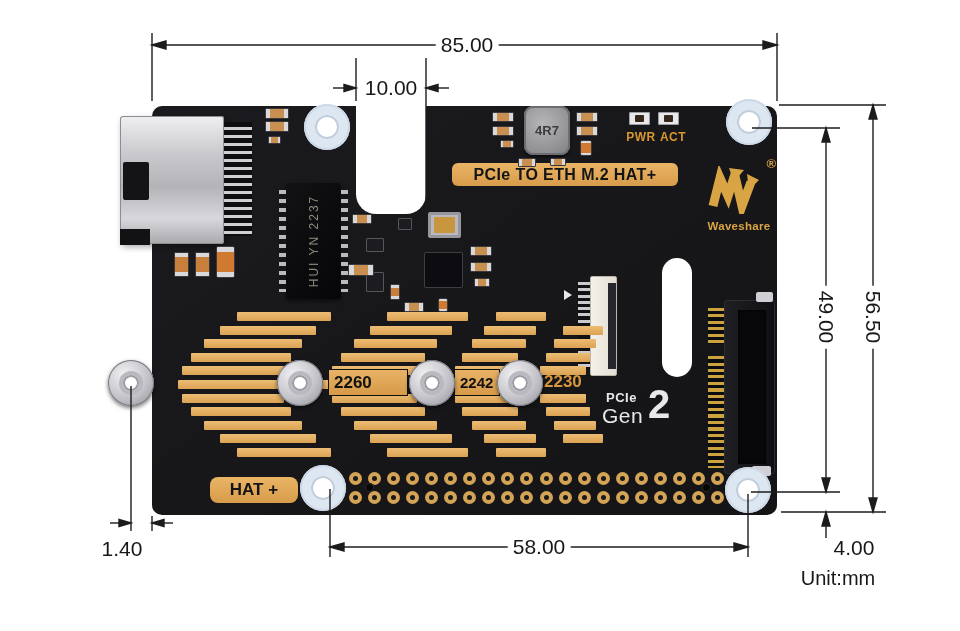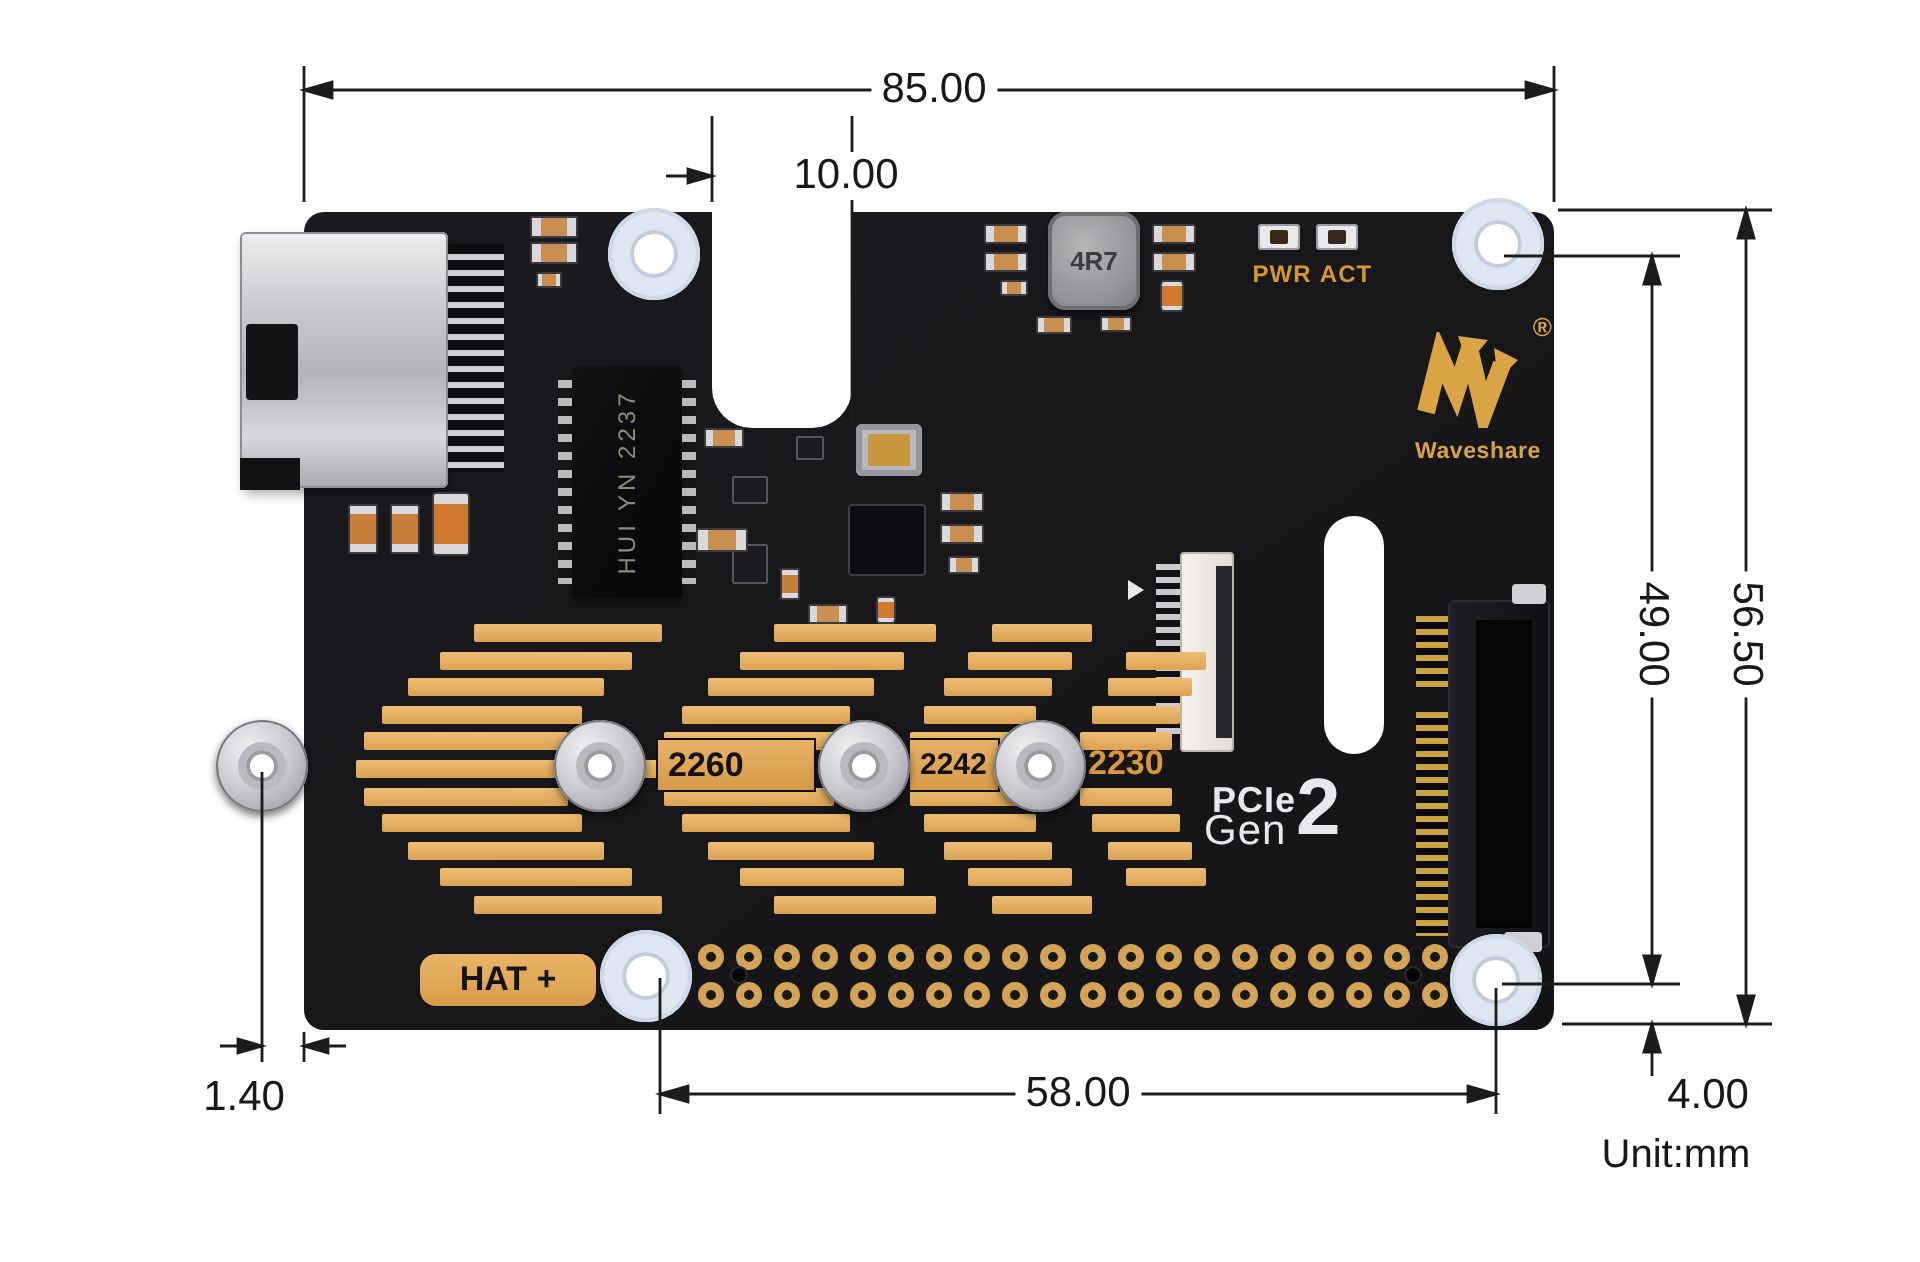--- a/index.html
+++ b/index.html
@@ -46,21 +46,21 @@
          font-weight:bold;display:flex;align-items:center;justify-content:center;}
   .title{left:300px;top:57px;width:226px;height:23px;font-size:16px;letter-spacing:.4px;}
   .hat{left:58px;top:371px;width:88px;height:26px;font-size:17px;border-radius:8px;}
   
   .wslogo{left:548px;top:52px;width:78px;height:74px;}
   .wslogo .reg{right:2px;top:-2px;color:#d9a443;font-size:13px;font-weight:bold;}
   .wslogo .name{left:0;bottom:0;width:100%;text-align:center;color:#d9a443;
                 font-size:11.5px;font-weight:bold;letter-spacing:.3px;}
   
   .pcie{left:444px;top:282px;width:96px;height:54px;color:#e8e8ec;}
-  .pcie .s1{left:10px;top:2px;font-size:18px;font-weight:bold;letter-spacing:.5px;}
+  .pcie .s1{left:10px;top:2px;font-size:13px;font-weight:bold;letter-spacing:.5px;}
   .pcie .s2{left:6px;top:16px;font-size:21px;letter-spacing:.5px;}
   .pcie .s3{left:52px;top:-6px;font-size:40px;font-weight:bold;}
   
   .standoff{width:46px;height:46px;border-radius:50%;
       background:radial-gradient(circle at 36% 32%,#f2f2f4,#c2c2c8 55%,#8e8e95);
       box-shadow:0 2px 4px rgba(0,0,0,.55), inset 0 0 0 1px #77777e;}
   .standoff i{position:absolute;left:15px;top:15px;width:16px;height:16px;border-radius:50%;
       background:#fff;box-shadow:inset 0 0 0 2px #9b9ba2, 0 0 0 4px #b9b9c0;}
   .solabel{height:27px;background:linear-gradient(180deg,#e8b266,#d69a48);border:1px solid #101010;
       color:#111;font-weight:bold;font-size:17px;display:flex;align-items:center;padding-left:5px;}
@@ -130,20 +130,21 @@
 
     <div class="led" style="left:477px;top:6px;">
         <i></i>
       </div>
     <div class="led" style="left:506px;top:6px;">
         <i></i>
       </div>
     <div class="ledlab" style="left:470px;top:24px;width:38px;text-align:center;">PWR</div>
     <div class="ledlab" style="left:502px;top:24px;width:38px;text-align:center;">ACT</div>
 
+    <div class="plate title">PCIe TO ETH M.2 HAT+</div>
 
     <div class="wslogo">
       <svg width="60" height="48" viewBox="0 0 60 48" style="position:absolute;left:6px;top:8px;">
         <path d="M7,40 L14,12 L22,30 L29,8" stroke="#d9a443" stroke-width="9" fill="none"></path>
         <path d="M29,10 L36,40 L45,16" stroke="#d9a443" stroke-width="9" fill="none"></path>
         <polygon points="23,2 38,4 28,16" fill="#d9a443"></polygon>
         <polygon points="41,8 53,14 43,24" fill="#d9a443"></polygon>
       </svg>
       <div class="reg">®</div>
       <div class="name">Waveshare</div>
@@ -372,20 +373,20 @@
       </g>
 
       <g>
         <line x1="826" y1="514" x2="826" y2="538"></line>
         <polygon points="826,512 822,526 830,526"></polygon>
       </g>
     </g>
   </svg>
 
   <div class="dlab" style="left:467px;top:45px;">85.00</div>
-  <div class="dlab" style="left:391px;top:88px;margin-left:32px;">10.00</div>
+  <div class="dlab" style="left:391px;top:88px;">10.00</div>
   <div class="dlab vert" style="left:873px;top:317px;">56.50</div>
   <div class="dlab vert" style="left:826px;top:317px;">49.00</div>
   <div class="dlab" style="left:539px;top:547px;">58.00</div>
   <div class="dlab" style="left:122px;top:549px;">1.40</div>
   <div class="dlab" style="left:838px;top:548px;margin-left:16px;">4.00</div>
   <div class="unit" style="left:838px;top:578px;">Unit:mm</div>
 </div>
 
 </body></html>

